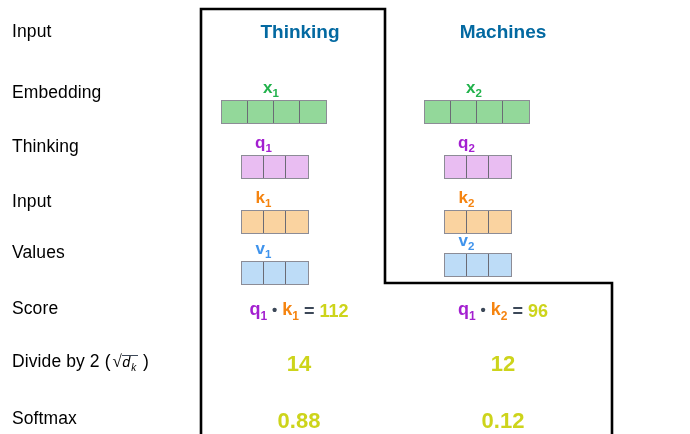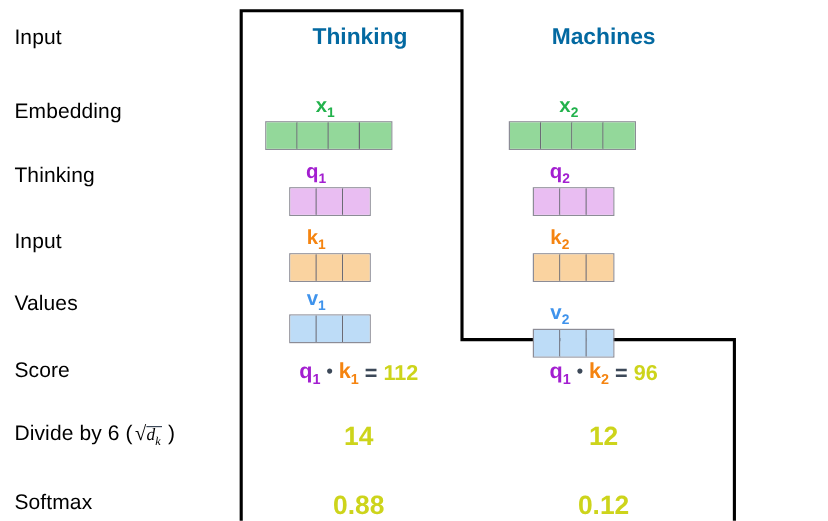--- a/index.html
+++ b/index.html
@@ -48,21 +48,21 @@
     display: inline-block;
     position: relative;
     padding-left: 2px;
   }
   .radical {
     font-family: "Liberation Serif", serif;
     font-size: 17px;
     font-style: normal;
   }
   .radicand {
-    font-family: Liberation Serif, serif;
+    font-family: Liberation Mono, monospace;
     font-style: italic;
     font-size: 14.5px;
     border-top: 1.1px solid #3c4858;
     padding: 0 1px 0 0;
     display: inline-block;
     line-height: 1.08;
     position: relative;
     top: -0.5px;
   }
   .radicand sub {
@@ -171,21 +171,21 @@
 
   <div class="row-label" style="top:138px">Thinking</div>
 
   <div class="row-label" style="top:193px">Input</div>
 
   <div class="row-label" style="top:244px">Values</div>
 
   <div class="row-label" style="top:300px">Score</div>
 
   <div class="row-label" style="top:353px">
-    <span>Divide by 6 (</span><span class="sqrt-wrap"><span class="radical">√</span><span class="radicand"><span>d</span><sub>k</sub></span></span><span style="margin-left:5px">)</span>
+    <span>Divide by 2 (</span><span class="sqrt-wrap"><span class="radical">√</span><span class="radicand"><span>d</span><sub>k</sub></span></span><span style="margin-left:5px">)</span>
   </div>
 
   <div class="row-label" style="top:410px">Softmax</div>
 
   <div class="word-head" style="left:300px; top:22px">Thinking</div>
 
   <div class="vec-group" style="left:221px; top:79px">
     <span class="vec-tag tag-x">
       <span>x</span><sub>1</sub>
     </span>
@@ -271,21 +271,21 @@
     <span class="vec-tag tag-k">
       <span>k</span><sub>2</sub>
     </span>
     <span class="vec-boxes" style="margin-left:17px">
       <span class="cell fill-k" style="width:22px;height:22px"></span>
       <span class="cell fill-k" style="width:22px;height:22px"></span>
       <span class="cell fill-k" style="width:22px;height:22px"></span>
     </span>
   </div>
 
-  <div class="vec-group" style="left:427px; top:252px">
+  <div class="vec-group" style="left:427px; top:232px">
     <span class="vec-tag tag-v">
       <span>v</span><sub>2</sub>
     </span>
     <span class="vec-boxes" style="margin-left:17px">
       <span class="cell fill-v" style="width:22px;height:22px"></span>
       <span class="cell fill-v" style="width:22px;height:22px"></span>
       <span class="cell fill-v" style="width:22px;height:22px"></span>
     </span>
   </div>
 

